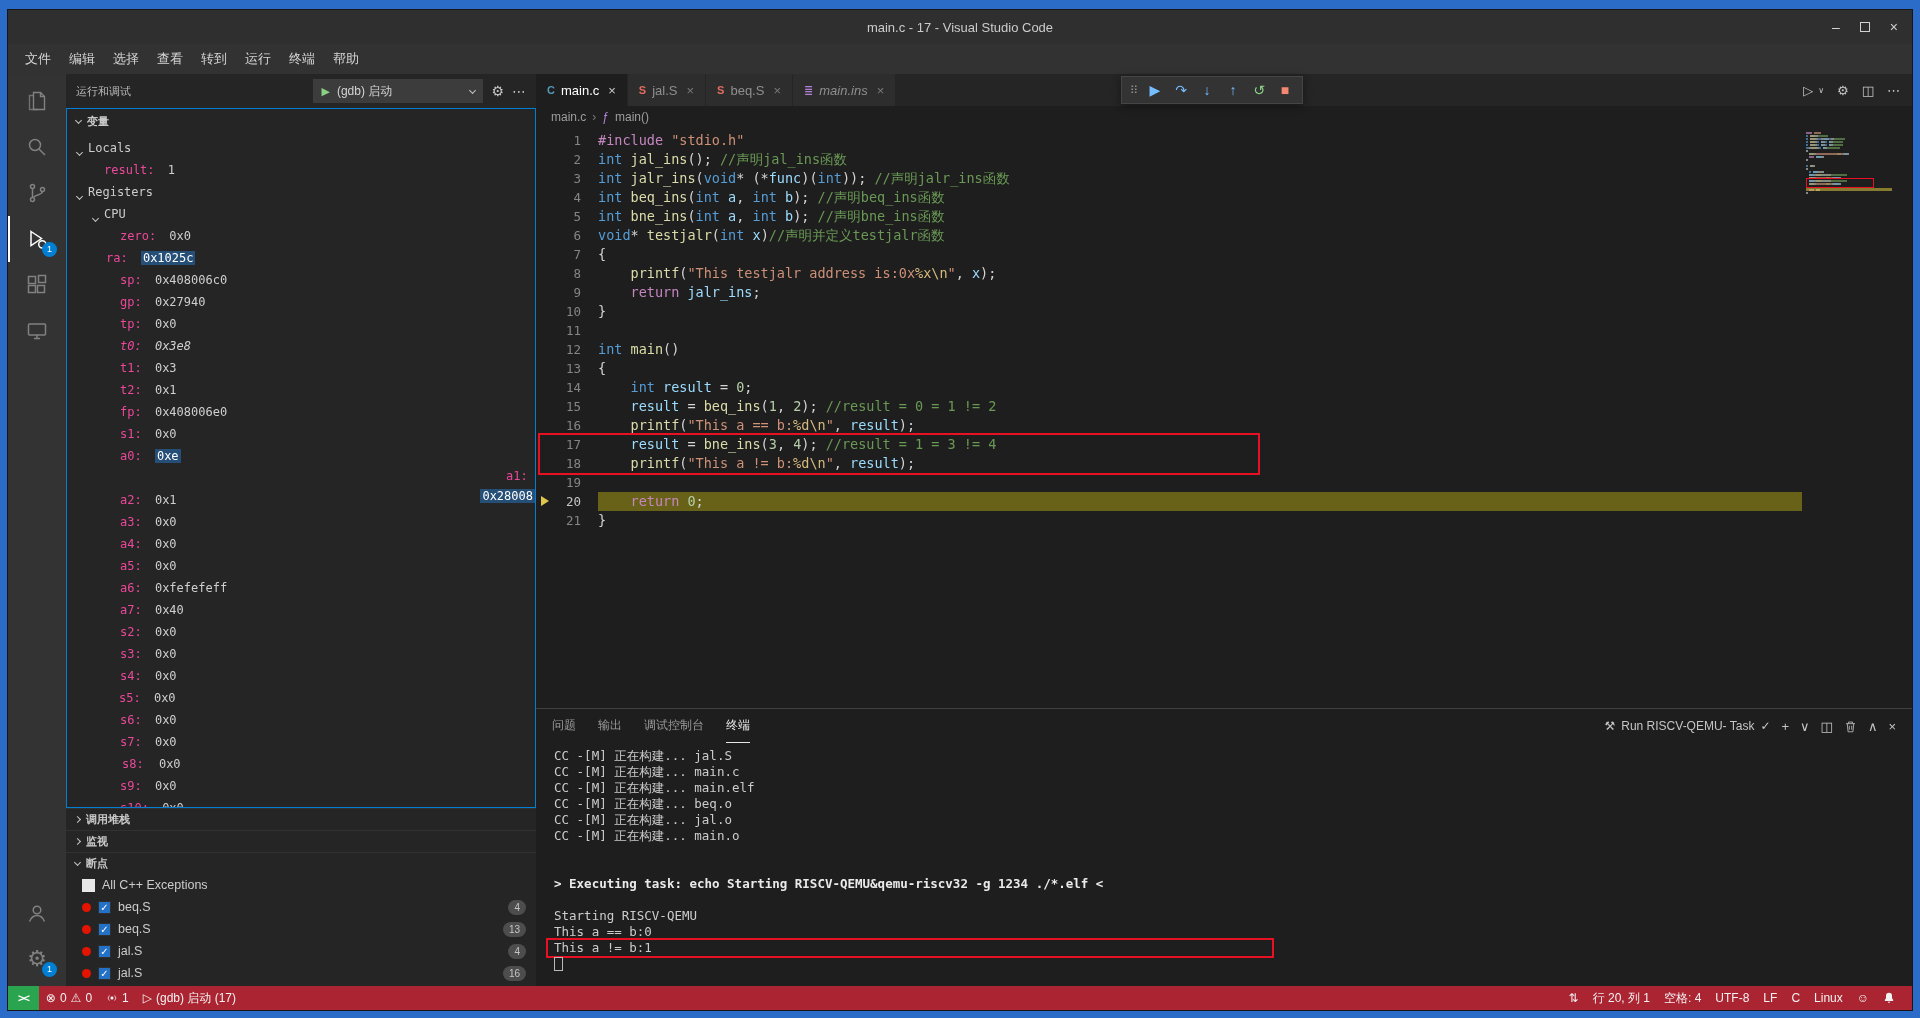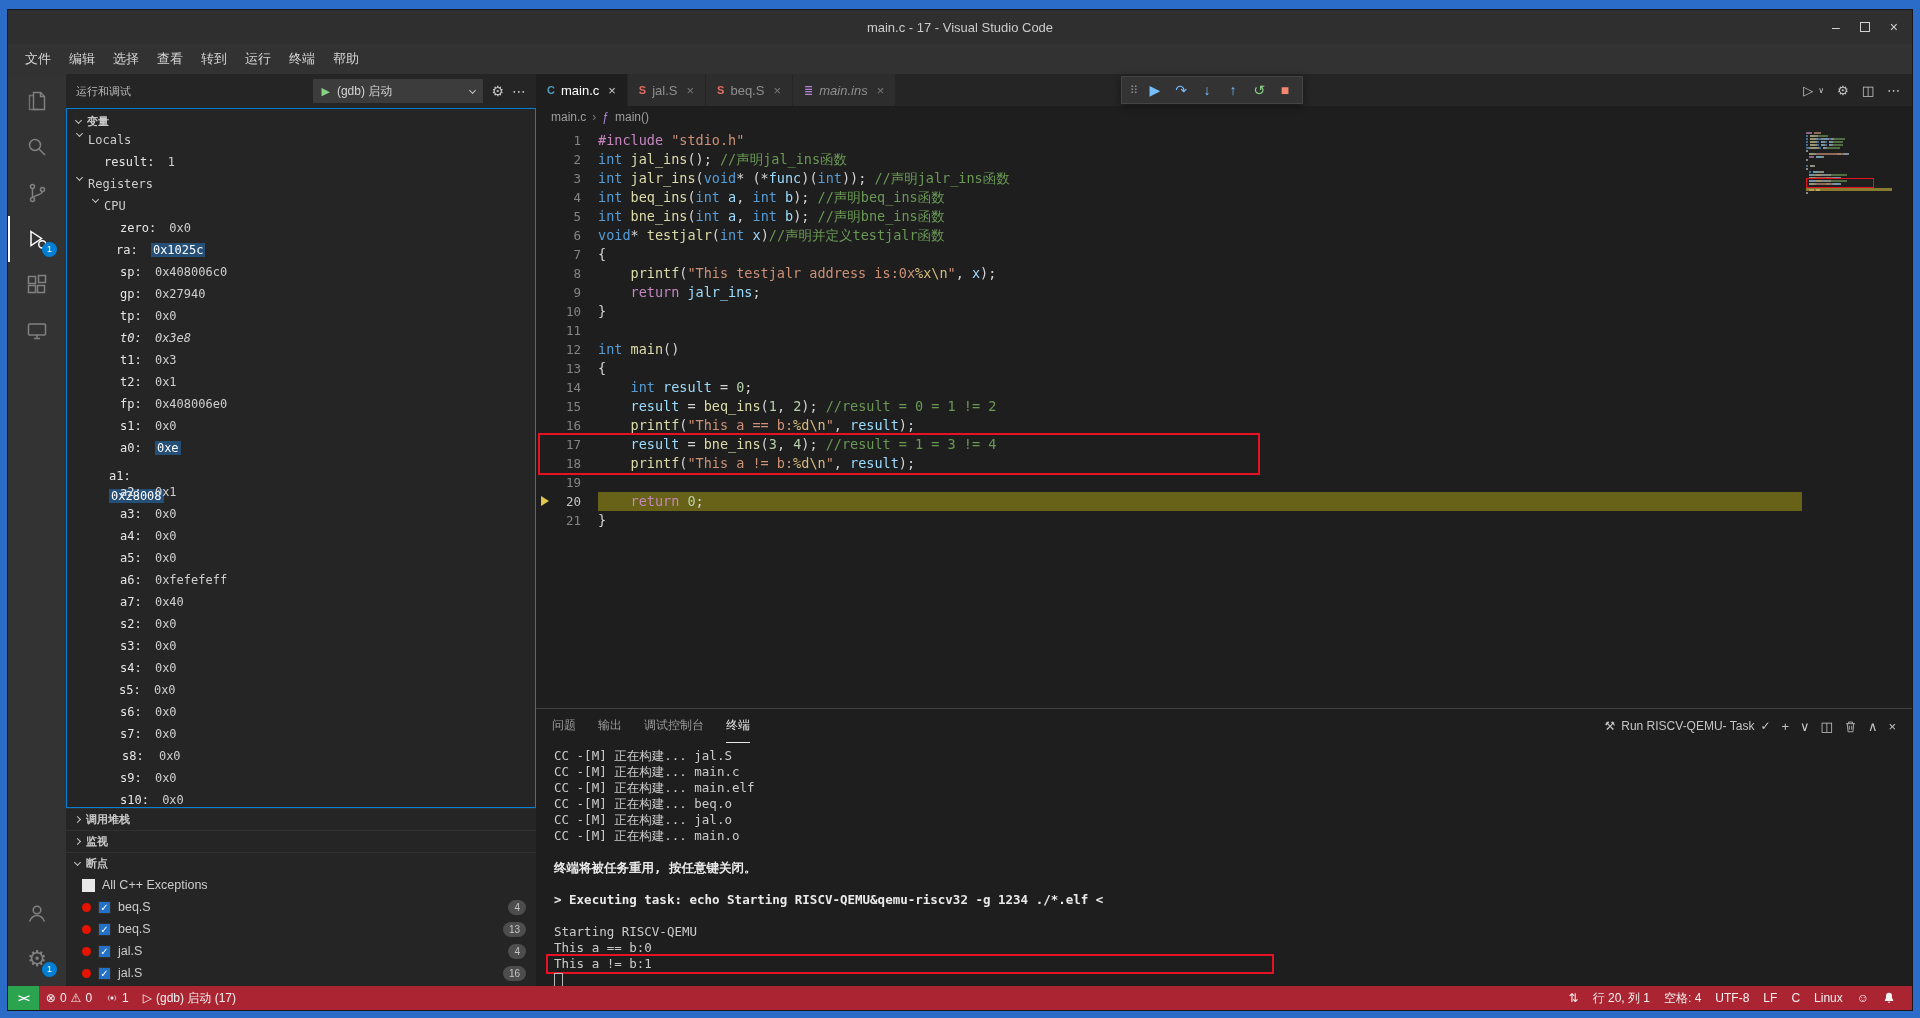--- a/index.html
+++ b/index.html
@@ -40,23 +40,23 @@
   .launch-play{color:#89d185;font-size:11px;}
   .sbicon{color:#c5c5c5;font-size:14px;}
   .chev{width:5px;height:5px;border-right:1.4px solid #c5c5c5;border-bottom:1.4px solid #c5c5c5;display:inline-block;flex:none;}
   .chev.down{transform:rotate(45deg);margin-top:-2px;}
   .chev.right{transform:rotate(-45deg);}
   .sec-head{height:22px;display:flex;align-items:center;gap:6px;padding:0 9px;font-size:11px;
     font-weight:bold;color:#c8c8c8;background:#252526;border-top:1px solid #313132;flex:none;}
   .variables-wrap{height:700px;border:1px solid #007fd4;display:flex;flex-direction:column;overflow:hidden;flex:none;}
   .variables-wrap .sec-head{border-top:none;height:24px;}
   .var-tree{flex:1;overflow:hidden;font-family:"DejaVu Sans Mono","Liberation Mono",monospace;font-size:12px;}
-  .tree-row{height:22px;display:flex;align-items:flex-start;gap:6px;color:#cccccc;white-space:pre;}
+  .tree-row{height:22px;display:flex;align-items:flex-end;gap:6px;color:#cccccc;white-space:pre;}
   .chev-pad{width:5px;flex:none;}
-  .vname{color:#e5e5e5;}
+  .vname{color:#ec4899;}
   .vval{color:#cfcfcf;}
   .vval.hl{background:#264f78;color:#ffffff;padding:0 2px;}
   .bp-row{height:22px;display:flex;align-items:center;gap:7px;padding:0 10px 0 16px;font-size:12.5px;color:#cccccc;}
   .bp-dot{width:9px;height:9px;border-radius:50%;background:#e51400;flex:none;}
   .cb{width:13px;height:13px;background:#2472c8;border:1px solid #2f2f2f;color:#fff;font-size:10px;
     line-height:12px;text-align:center;flex:none;}
   .cb.un{background:#e8e8e8;border-color:#e8e8e8;color:transparent;}
   .bp-badge{margin-left:auto;background:#4d4d4d;color:#c5c5c5;border-radius:11px;font-size:10px;line-height:15px;padding:0 6px;}
 
   
@@ -234,21 +234,21 @@
           <div class="sec-head">
             <span class="chev down"></span>
             <span>变量</span>
           </div>
           <div class="var-tree" id="var-tree">
               <div class="tree-row" style="padding-left: 10px;"><span class="chev down"></span><span>Locals</span></div>
               <div class="tree-row" style="padding-left: 26px;"><span class="chev-pad"></span><span class="vname">result: </span><span class="vval">1</span></div>
               <div class="tree-row" style="padding-left: 10px;"><span class="chev down"></span><span>Registers</span></div>
               <div class="tree-row" style="padding-left: 26px;"><span class="chev down"></span><span>CPU</span></div>
               <div class="tree-row" style="padding-left: 42px;"><span class="chev-pad"></span><span class="vname">zero: </span><span class="vval">0x0</span></div>
-              <div class="tree-row" style="padding-left: 38px;"><span class="chev-pad"></span><span class="vname">ra: </span><span class="vval hl">0x1025c</span></div>
+              <div class="tree-row" style="padding-left: 28px;"><span class="chev-pad"></span><span class="vname">ra: </span><span class="vval hl">0x1025c</span></div>
               <div class="tree-row" style="padding-left: 42px;"><span class="chev-pad"></span><span class="vname">sp: </span><span class="vval">0x408006c0</span></div>
               <div class="tree-row" style="padding-left: 42px;"><span class="chev-pad"></span><span class="vname">gp: </span><span class="vval">0x27940</span></div>
               <div class="tree-row" style="padding-left: 42px;"><span class="chev-pad"></span><span class="vname">tp: </span><span class="vval">0x0</span></div>
               <div class="tree-row" style="padding-left: 42px; font-style: italic;"><span class="chev-pad"></span><span class="vname">t0: </span><span class="vval">0x3e8</span></div>
               <div class="tree-row" style="padding-left: 42px;"><span class="chev-pad"></span><span class="vname">t1: </span><span class="vval">0x3</span></div>
               <div class="tree-row" style="padding-left: 42px;"><span class="chev-pad"></span><span class="vname">t2: </span><span class="vval">0x1</span></div>
               <div class="tree-row" style="padding-left: 42px;"><span class="chev-pad"></span><span class="vname">fp: </span><span class="vval">0x408006e0</span></div>
               <div class="tree-row" style="padding-left: 42px;"><span class="chev-pad"></span><span class="vname">s1: </span><span class="vval">0x0</span></div>
               <div class="tree-row" style="padding-left: 42px;"><span class="chev-pad"></span><span class="vname">a0: </span><span class="vval hl">0xe</span></div>
               <div class="tree-row" style="padding-left: 42px; flex-direction: column;"><span class="chev-pad"></span><span class="vname">a1: </span><span class="vval hl">0x28008</span></div>
@@ -590,21 +590,20 @@
             </div>
           </div>
           <div class="terminal" id="terminal">
               <div class="tline"><span>CC -[M] 正在构建... jal.S</span></div>
               <div class="tline"><span>CC -[M] 正在构建... main.c</span></div>
               <div class="tline"><span>CC -[M] 正在构建... main.elf</span></div>
               <div class="tline"><span>CC -[M] 正在构建... beq.o</span></div>
               <div class="tline"><span>CC -[M] 正在构建... jal.o</span></div>
               <div class="tline"><span>CC -[M] 正在构建... main.o</span></div>
               <div class="tline"><span></span></div>
-              <div class="tline b"><span>终端将被任务重用, 按任意键关闭。</span></div>
               <div class="tline"><span></span></div>
               <div class="tline b"><span>&gt; Executing task: echo Starting RISCV-QEMU&amp;qemu-riscv32 -g 1234 ./*.elf &lt;</span></div>
               <div class="tline"><span></span></div>
               <div class="tline"><span>Starting RISCV-QEMU</span></div>
               <div class="tline"><span>This a == b:0</span></div>
               <div class="tline"><span class="tbox"></span><span>This a != b:1</span></div>
               <div class="tline"><span class="cursor"></span></div>
             </div>
         </div>
       </div>

